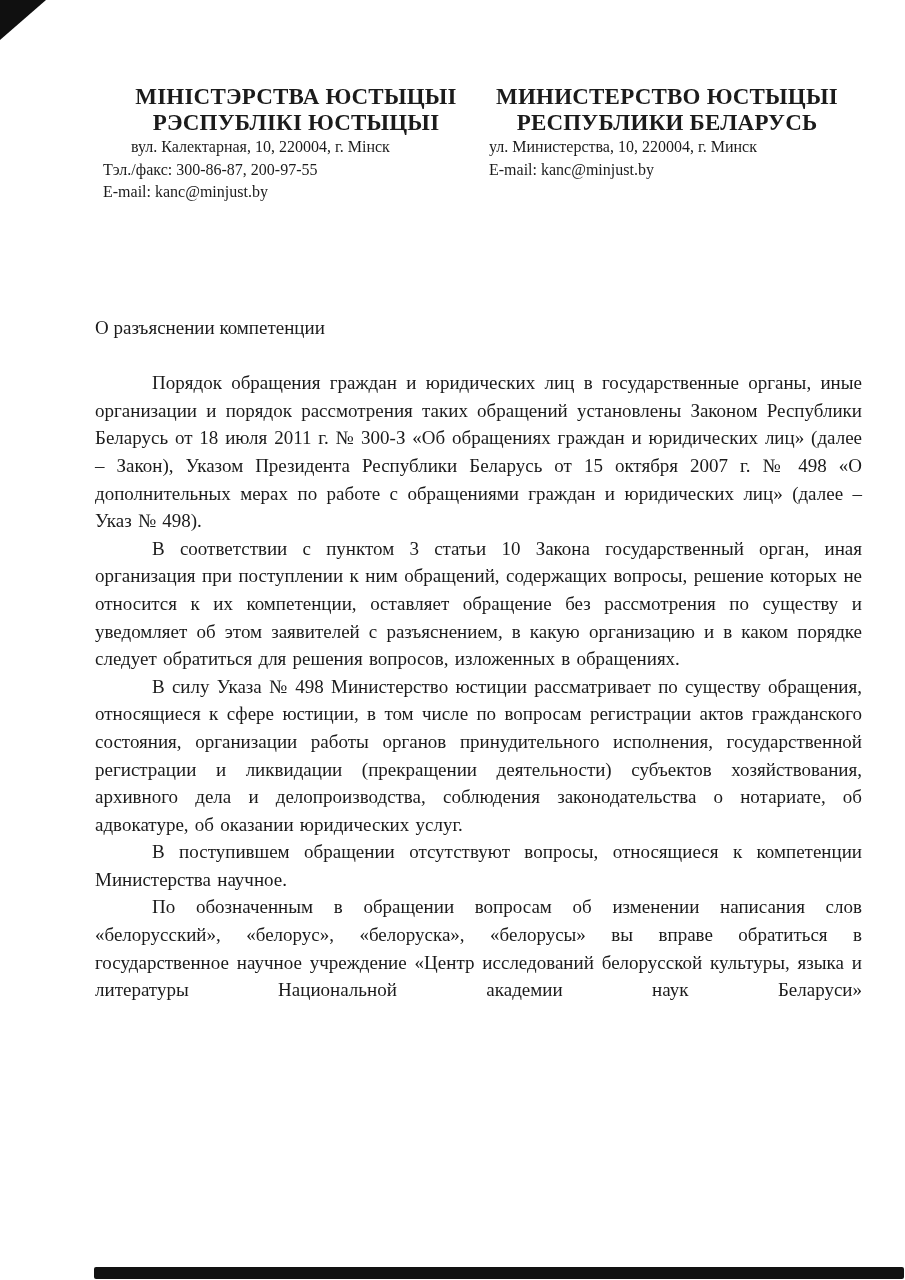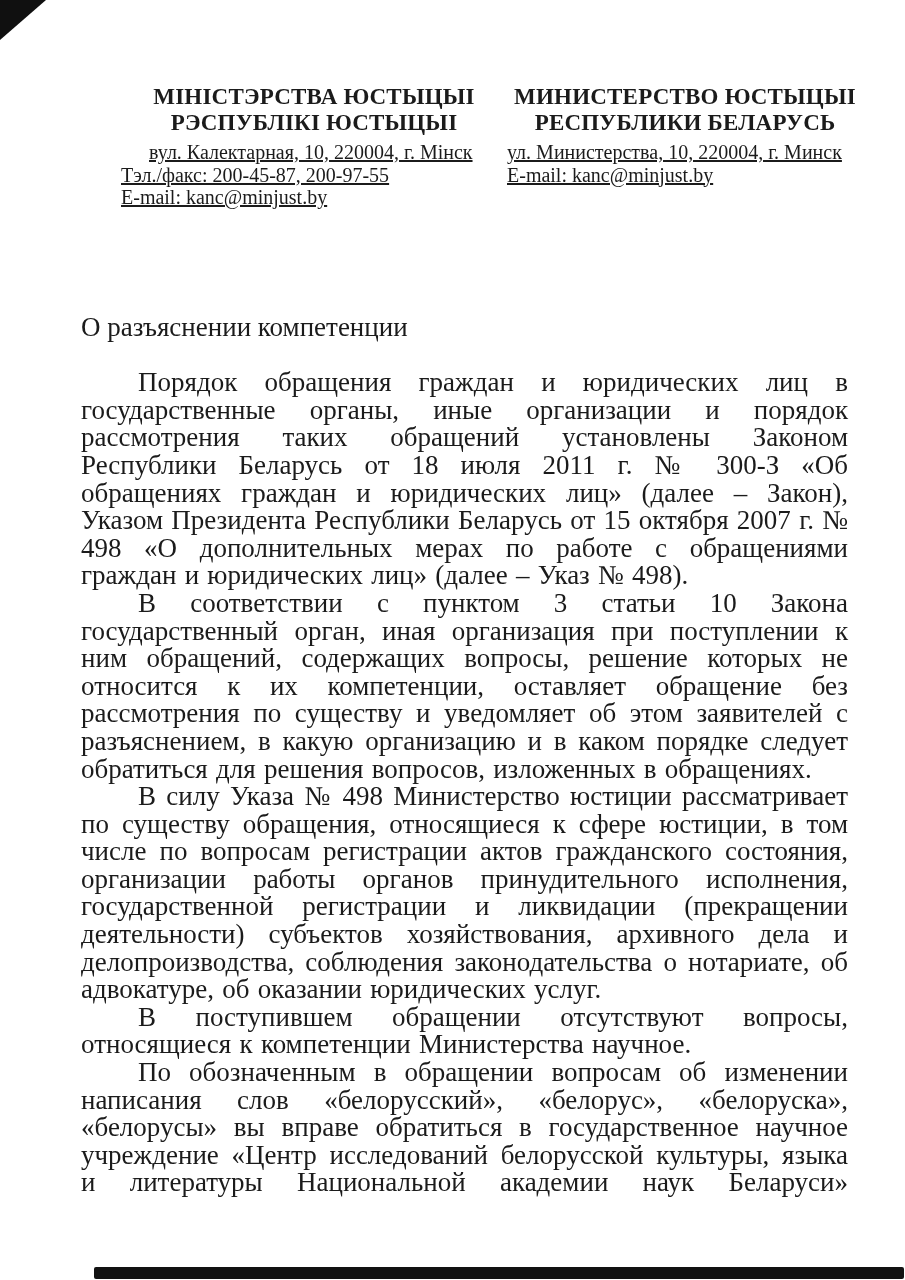--- a/index.html
+++ b/index.html
@@ -6,35 +6,35 @@
   .page{
     position:relative;
     width:905px;height:1280px;
     background:#ffffff;
     overflow:hidden;
     font-family:"Liberation Serif","DejaVu Serif",serif;
     color:#1b1b1b;
   }
   
   .letterhead{
-    position:absolute;top:84px;left:97px;width:766px;
-    display:flex;justify-content:flex-end;
+    position:absolute;top:84px;left:91px;width:766px;
+    display:flex;justify-content:center;
   }
   .lh-col{width:386px;}
   .lh-col.right-col{width:356px;}
   .lh-title{
     font-weight:bold;font-size:23px;line-height:26px;
     text-align:center;letter-spacing:0.2px;white-space:nowrap;
   }
-  .lh-contact{margin-top:5px;font-size:20px;line-height:22.5px;text-decoration:underline;}
+  .lh-contact{font-size:16px;line-height:22.5px;}
   .lh-contact .indent{padding-left:28px;}
   
   .body-block{
-    position:absolute;top:314px;left:81px;width:767px;
-    font-size:27px;line-height:27.6px;
+    position:absolute;top:314px;left:95px;width:767px;
+    font-size:19px;line-height:27.6px;
   }
   .subject{margin:0 0 27.6px 0;}
   .para{
     margin:0;
     text-indent:57px;
     text-align:justify;
     word-spacing:1.5px;
   }
   .para.justify-last{text-align-last:justify;}
   
@@ -56,21 +56,21 @@
   <div class="corner-mark"></div>
 
   <div class="letterhead">
     <div class="lh-col">
       <div class="lh-title">
         <div>МІНІСТЭРСТВА ЮСТЫЦЫІ</div>
         <div>РЭСПУБЛІКІ ЮСТЫЦЫІ</div>
       </div>
       <div class="lh-contact">
         <div class="indent">вул. Калектарная, 10, 220004, г. Мінск</div>
-        <div>Тэл./факс: 200-45-87, 200-97-55</div>
+        <div>Тэл./факс: 300-86-87, 200-97-55</div>
         <div>E-mail: kanc@minjust.by</div>
       </div>
     </div>
     <div class="lh-col right-col">
       <div class="lh-title">
         <div>МИНИСТЕРСТВО ЮСТЫЦЫІ</div>
         <div>РЕСПУБЛИКИ БЕЛАРУСЬ</div>
       </div>
       <div class="lh-contact">
         <div>ул. Министерства, 10, 220004, г. Минск</div>

